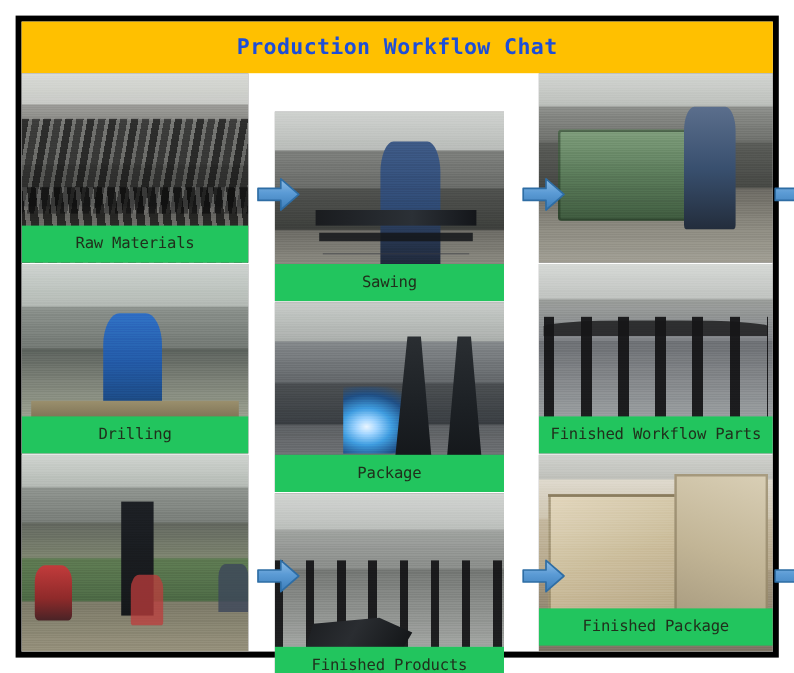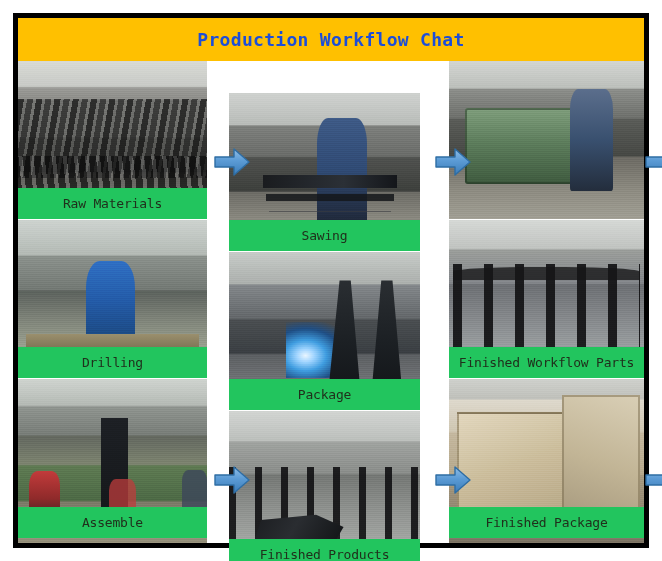--- a/index.html
+++ b/index.html
@@ -403,23 +403,20 @@
         </svg>
       </div>
     </div>
 
     <div class="row row-3">
 
       <div class="cell cell-1">
         <div class="photo ph-asm">
             <div class="grain"></div>
           </div>
-        <div class="caption">
-          <span class="caption-text">Assemble</span>
-        </div>
       </div>
 
       <div class="cell cell-3">
         <div class="photo ph-pkg">
             <div class="grain"></div>
           </div>
         <div class="caption">
           <span class="caption-text">Finished Package</span>
         </div>
       </div>

